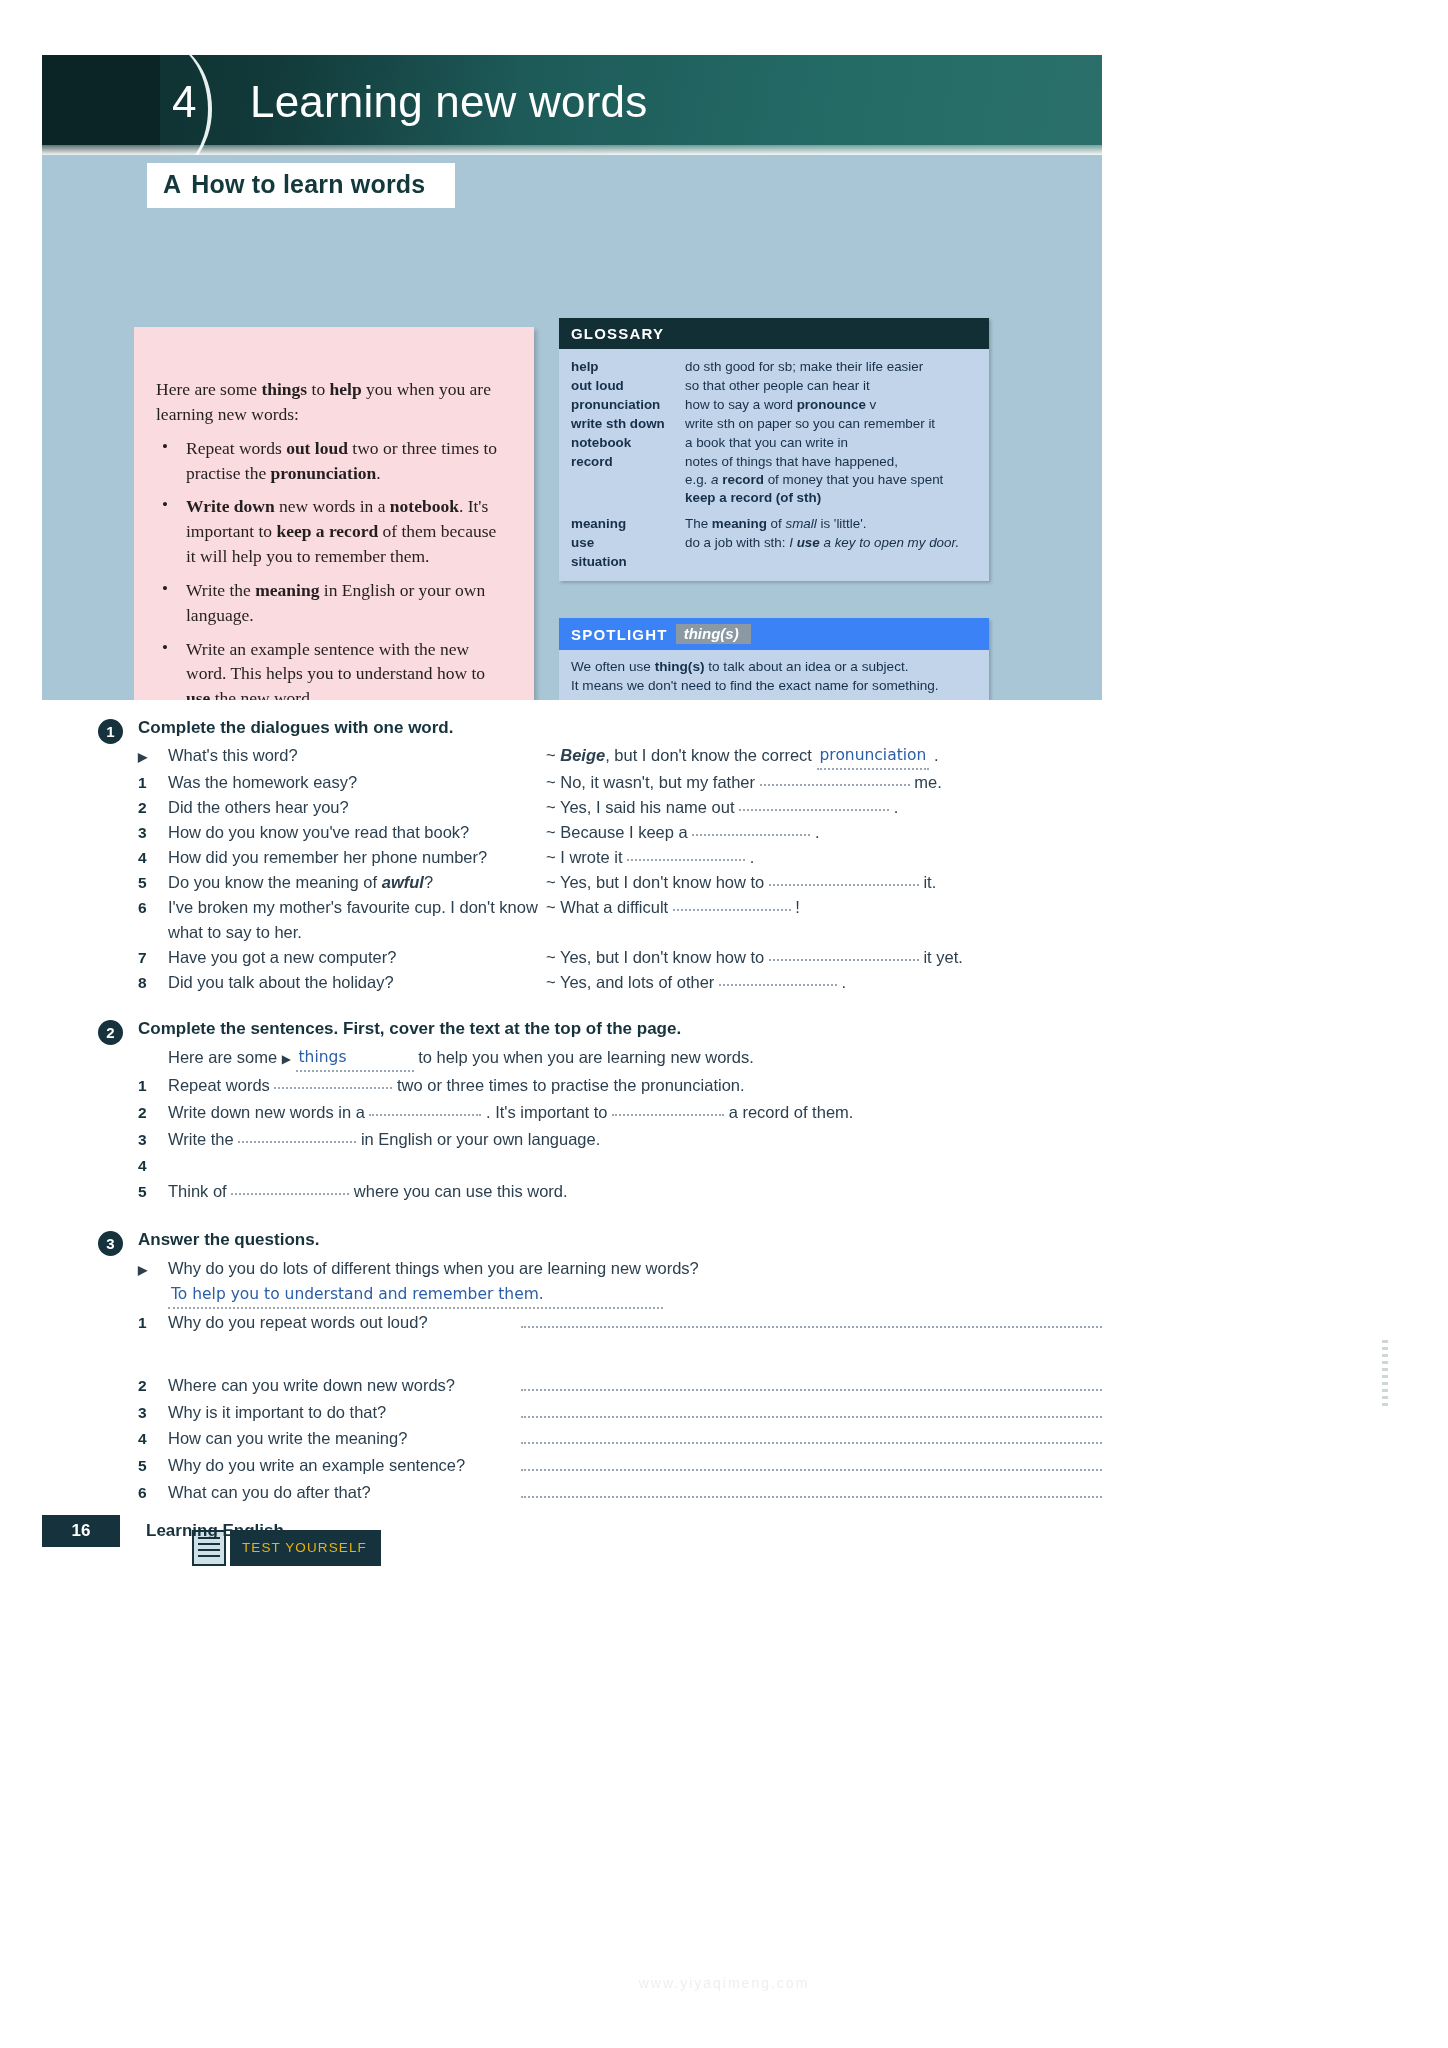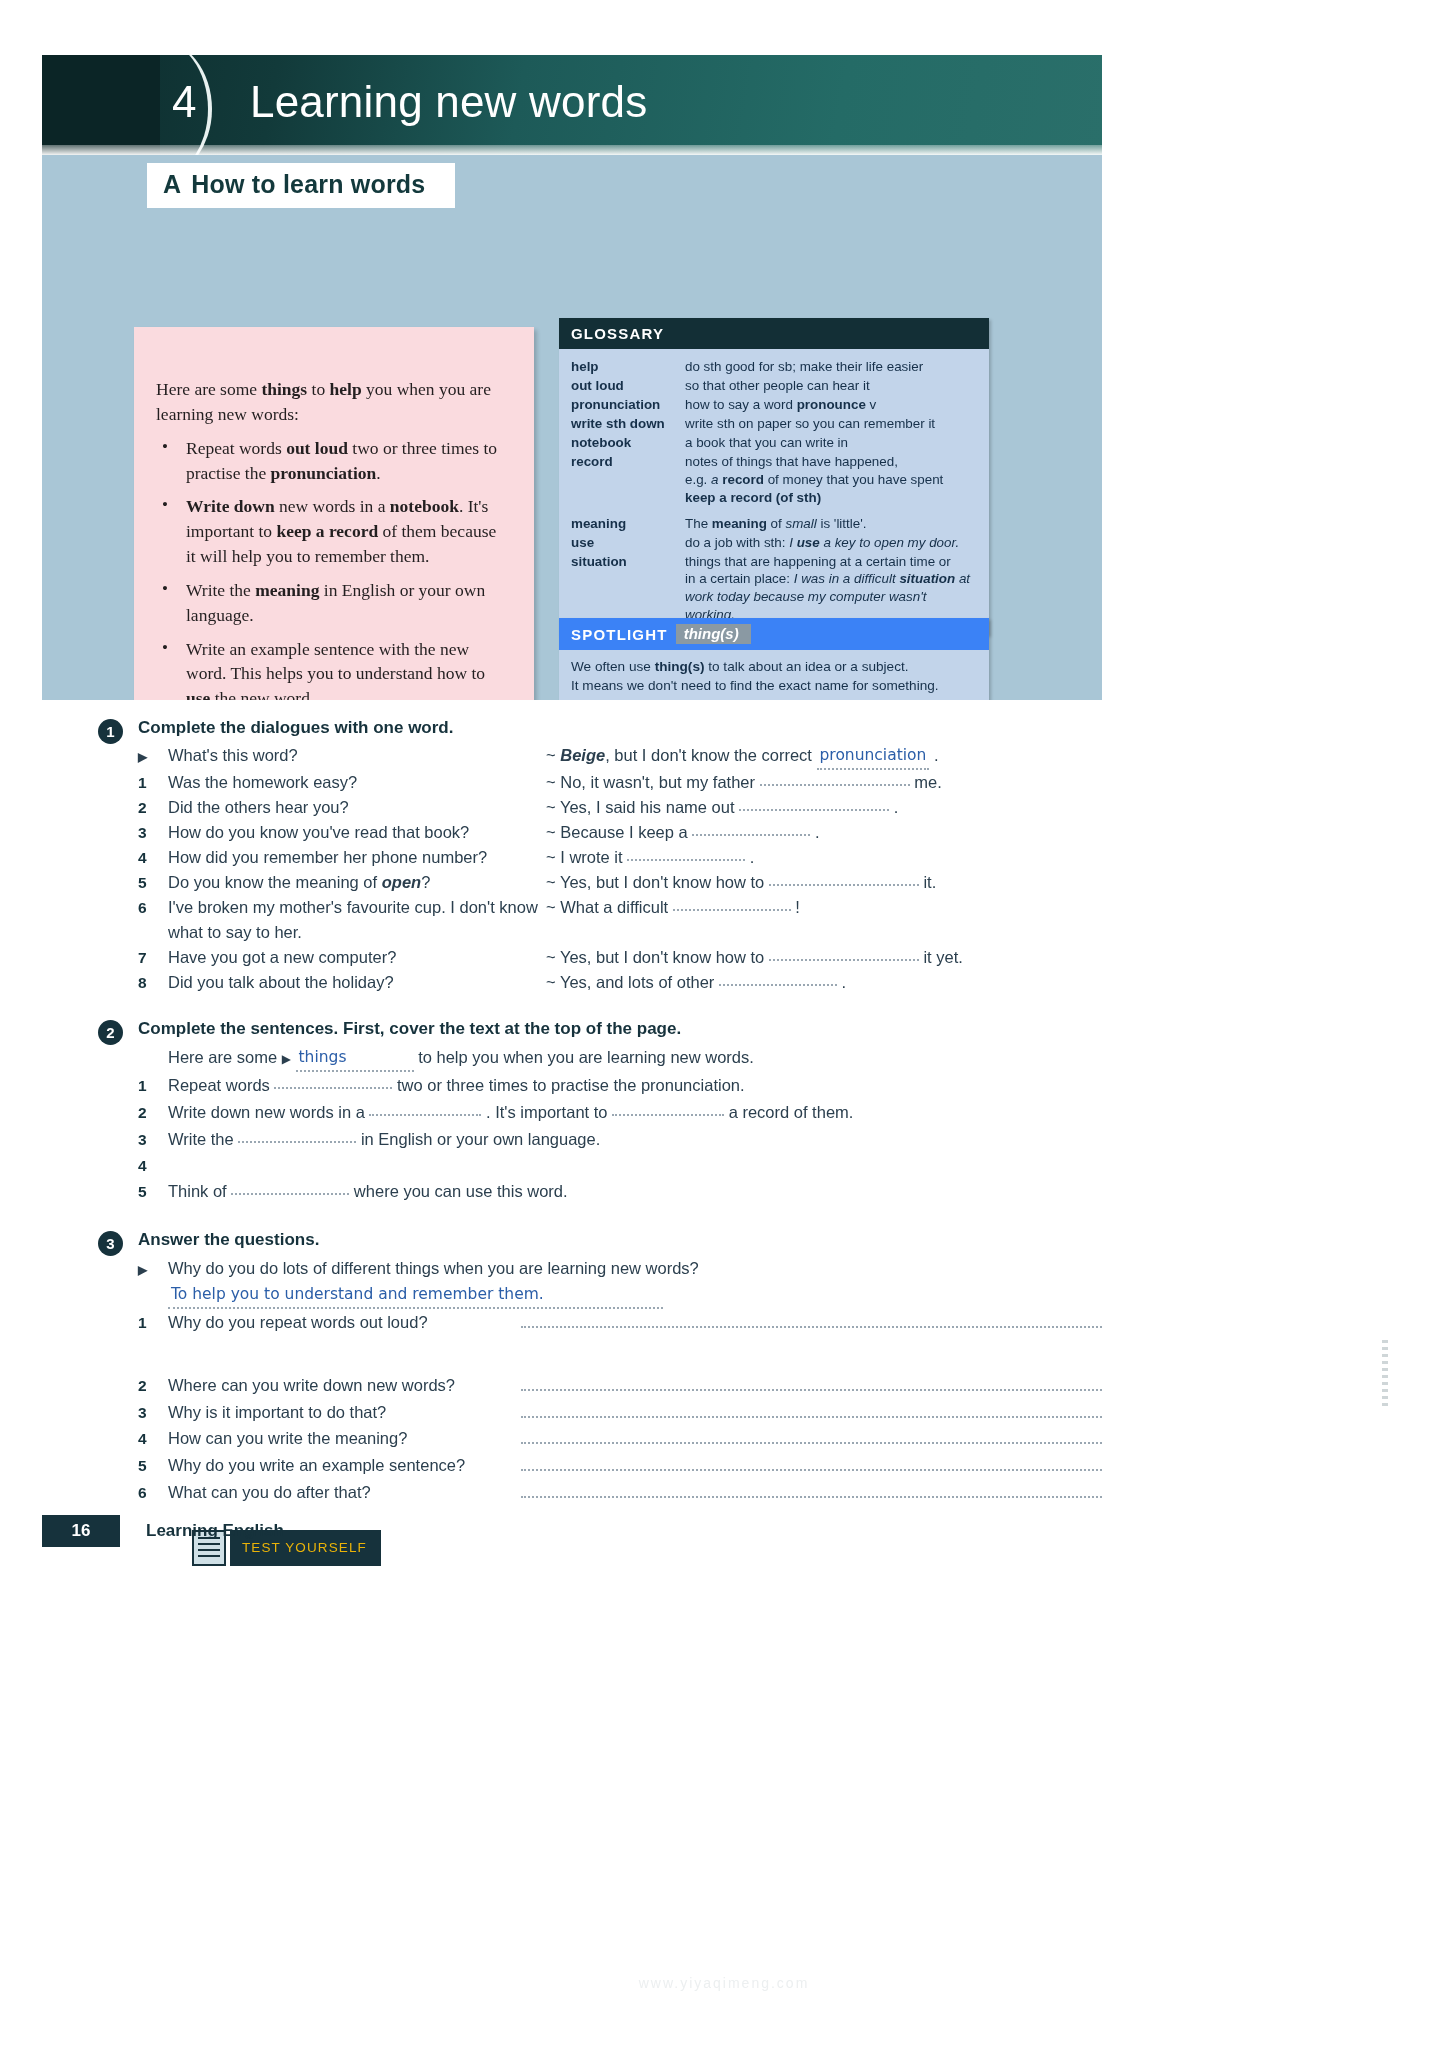--- a/index.html
+++ b/index.html
@@ -361,21 +361,20 @@
           <div class="grow">
             <div class="gterm">meaning</div>
             <div class="gdef">The <b>meaning</b> of <i>small</i> is 'little'.</div>
           </div>
           <div class="grow">
             <div class="gterm">use</div>
             <div class="gdef">do a job with sth: <i>I <b>use</b> a key to open my door.</i></div>
           </div>
           <div class="grow">
             <div class="gterm">situation</div>
-            <div class="gdef">things that are happening at a certain time or<br>in a certain place: <i>I was in a difficult <b>situation</b> at<br>work today because my computer wasn't working.</i></div>
           </div>
         </div>
     </div>
 
     <div class="spotlight">
       <div class="spot-head">
         <span>SPOTLIGHT</span>
         <span class="spot-word">thing(s)</span>
       </div>
       <div class="spot-body">
@@ -412,21 +411,21 @@
             <div class="qtext">How do you know you've read that book?</div>
             <div class="atext">~ Because I keep a <span class="dots" style="width:118px"></span> .</div>
           </div>
           <div class="qrow">
             <div class="qlabel">4</div>
             <div class="qtext">How did you remember her phone number?</div>
             <div class="atext">~ I wrote it <span class="dots" style="width:118px"></span> .</div>
           </div>
           <div class="qrow">
             <div class="qlabel">5</div>
-            <div class="qtext">Do you know the meaning of <i>open</i>?</div>
+            <div class="qtext">Do you know the meaning of <i>awful</i>?</div>
             <div class="atext">~ Yes, but I don't know how to <span class="dots" style="width:150px"></span> it.</div>
           </div>
           <div class="qrow">
             <div class="qlabel">6</div>
             <div class="qtext">I've broken my mother's favourite cup. I don't know what to say to her.</div>
             <div class="atext">~ What a difficult <span class="dots" style="width:118px"></span> !</div>
           </div>
           <div class="qrow">
             <div class="qlabel">7</div>
             <div class="qtext">Have you got a new computer?</div>

